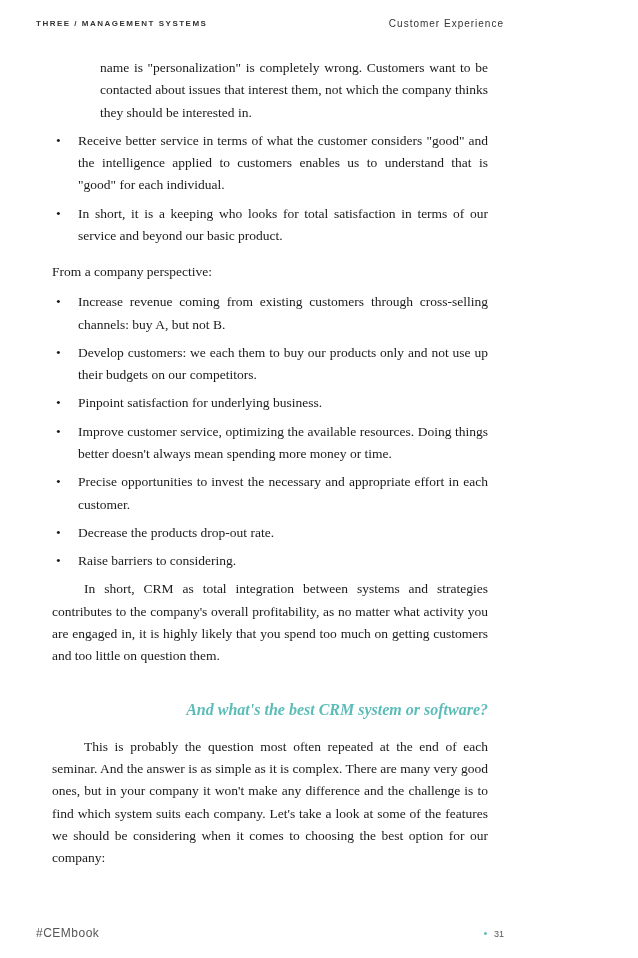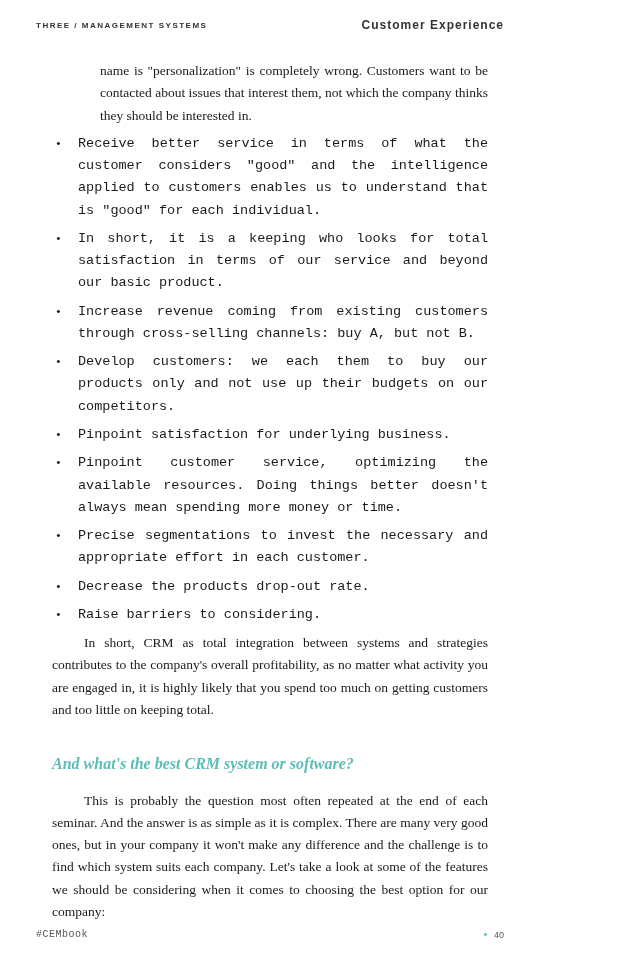--- a/index.html
+++ b/index.html
@@ -39,22 +39,22 @@
       font-family: Arial, Helvetica, sans-serif;
       font-size: 8px;
       font-weight: bold;
       letter-spacing: 1.5px;
       text-transform: uppercase;
       color: #333;
     }
 
     .header-right {
       font-family: Arial, Helvetica, sans-serif;
-      font-size: 12px;
-      font-weight: bold;
+      font-size: 10px;
+      font-weight: normal;
       letter-spacing: 1px;
       color: #333;
     }
 
     
     .content {
       padding: 18px 52px 18px 52px;
     }
 
     
@@ -88,21 +88,20 @@
     .bullet-list li .bullet {
       min-width: 16px;
       margin-right: 6px;
       margin-left: -16px;
       font-size: 13.5px;
       line-height: 1.65;
     }
 
     .bullet-list li .bullet-text {
       flex: 1;
-      font-family: Liberation Mono, monospace;
     }
 
     
     .section-intro {
       margin: 14px 0 8px 0;
       line-height: 1.65;
     }
 
     
     .body-para {
@@ -113,37 +112,38 @@
     }
 
     
     .section-heading {
       color: #5bbcb8;
       font-family: Georgia, serif;
       font-size: 16px;
       font-style: italic;
       margin: 32px 0 14px 0;
       line-height: 1.4;
+      text-align: right;
     }
 
     
     .footer {
       position: absolute;
       bottom: 18px;
       left: 0;
       right: 0;
       display: flex;
       justify-content: space-between;
       align-items: center;
       padding: 0 36px;
     }
 
     .footer-left {
-      font-family: Liberation Mono, monospace;
-      font-size: 10px;
+      font-family: Liberation Sans, sans-serif;
+      font-size: 12px;
       color: #555;
       letter-spacing: 0.5px;
     }
 
     .footer-right {
       font-family: Arial, Helvetica, sans-serif;
       font-size: 9px;
       color: #555;
     }
 
@@ -173,61 +173,62 @@
       <li>
         <span class="bullet">•</span>
         <span class="bullet-text">Receive better service in terms of what the customer considers "good" and the intelligence applied to customers enables us to understand that is "good" for each individual.</span>
       </li>
       <li>
         <span class="bullet">•</span>
         <span class="bullet-text">In short, it is a keeping who looks for total satisfaction in terms of our service and beyond our basic product.</span>
       </li>
     </ul>
 
+    <p class="section-intro">From a company perspective:</p>
 
     <ul class="bullet-list">
       <li>
         <span class="bullet">•</span>
         <span class="bullet-text">Increase revenue coming from existing customers through cross-selling channels: buy A, but not B.</span>
       </li>
       <li>
         <span class="bullet">•</span>
         <span class="bullet-text">Develop customers: we each them to buy our products only and not use up their budgets on our competitors.</span>
       </li>
       <li>
         <span class="bullet">•</span>
         <span class="bullet-text">Pinpoint satisfaction for underlying business.</span>
       </li>
       <li>
         <span class="bullet">•</span>
-        <span class="bullet-text">Pinpoint customer service, optimizing the available resources. Doing things better doesn't always mean spending more money or time.</span>
-      </li>
-      <li>
-        <span class="bullet">•</span>
-        <span class="bullet-text">Precise segmentations to invest the necessary and appropriate effort in each customer.</span>
+        <span class="bullet-text">Improve customer service, optimizing the available resources. Doing things better doesn't always mean spending more money or time.</span>
+      </li>
+      <li>
+        <span class="bullet">•</span>
+        <span class="bullet-text">Precise opportunities to invest the necessary and appropriate effort in each customer.</span>
       </li>
       <li>
         <span class="bullet">•</span>
         <span class="bullet-text">Decrease the products drop-out rate.</span>
       </li>
       <li>
         <span class="bullet">•</span>
         <span class="bullet-text">Raise barriers to considering.</span>
       </li>
     </ul>
 
-    <p class="body-para">In short, CRM as total integration between systems and strategies contributes to the company's overall profitability, as no matter what activity you are engaged in, it is highly likely that you spend too much on getting customers and too little on keeping total.</p>
+    <p class="body-para">In short, CRM as total integration between systems and strategies contributes to the company's overall profitability, as no matter what activity you are engaged in, it is highly likely that you spend too much on getting customers and too little on question them.</p>
 
     <h2 class="section-heading">And what's the best CRM system or software?</h2>
 
     <p class="body-para">This is probably the question most often repeated at the end of each seminar. And the answer is as simple as it is complex. There are many very good ones, but in your company it won't make any difference and the challenge is to find which system suits each company. Let's take a look at some of the features we should be considering when it comes to choosing the best option for our company:</p>
 
   </div>
 
   <div class="footer">
     <span class="footer-left">#CEMbook</span>
     <span class="footer-right">
       <span class="bullet-dot">•</span>
-      <span>40</span>
+      <span>31</span>
     </span>
   </div>
 
 </div>
 
 </body></html>

